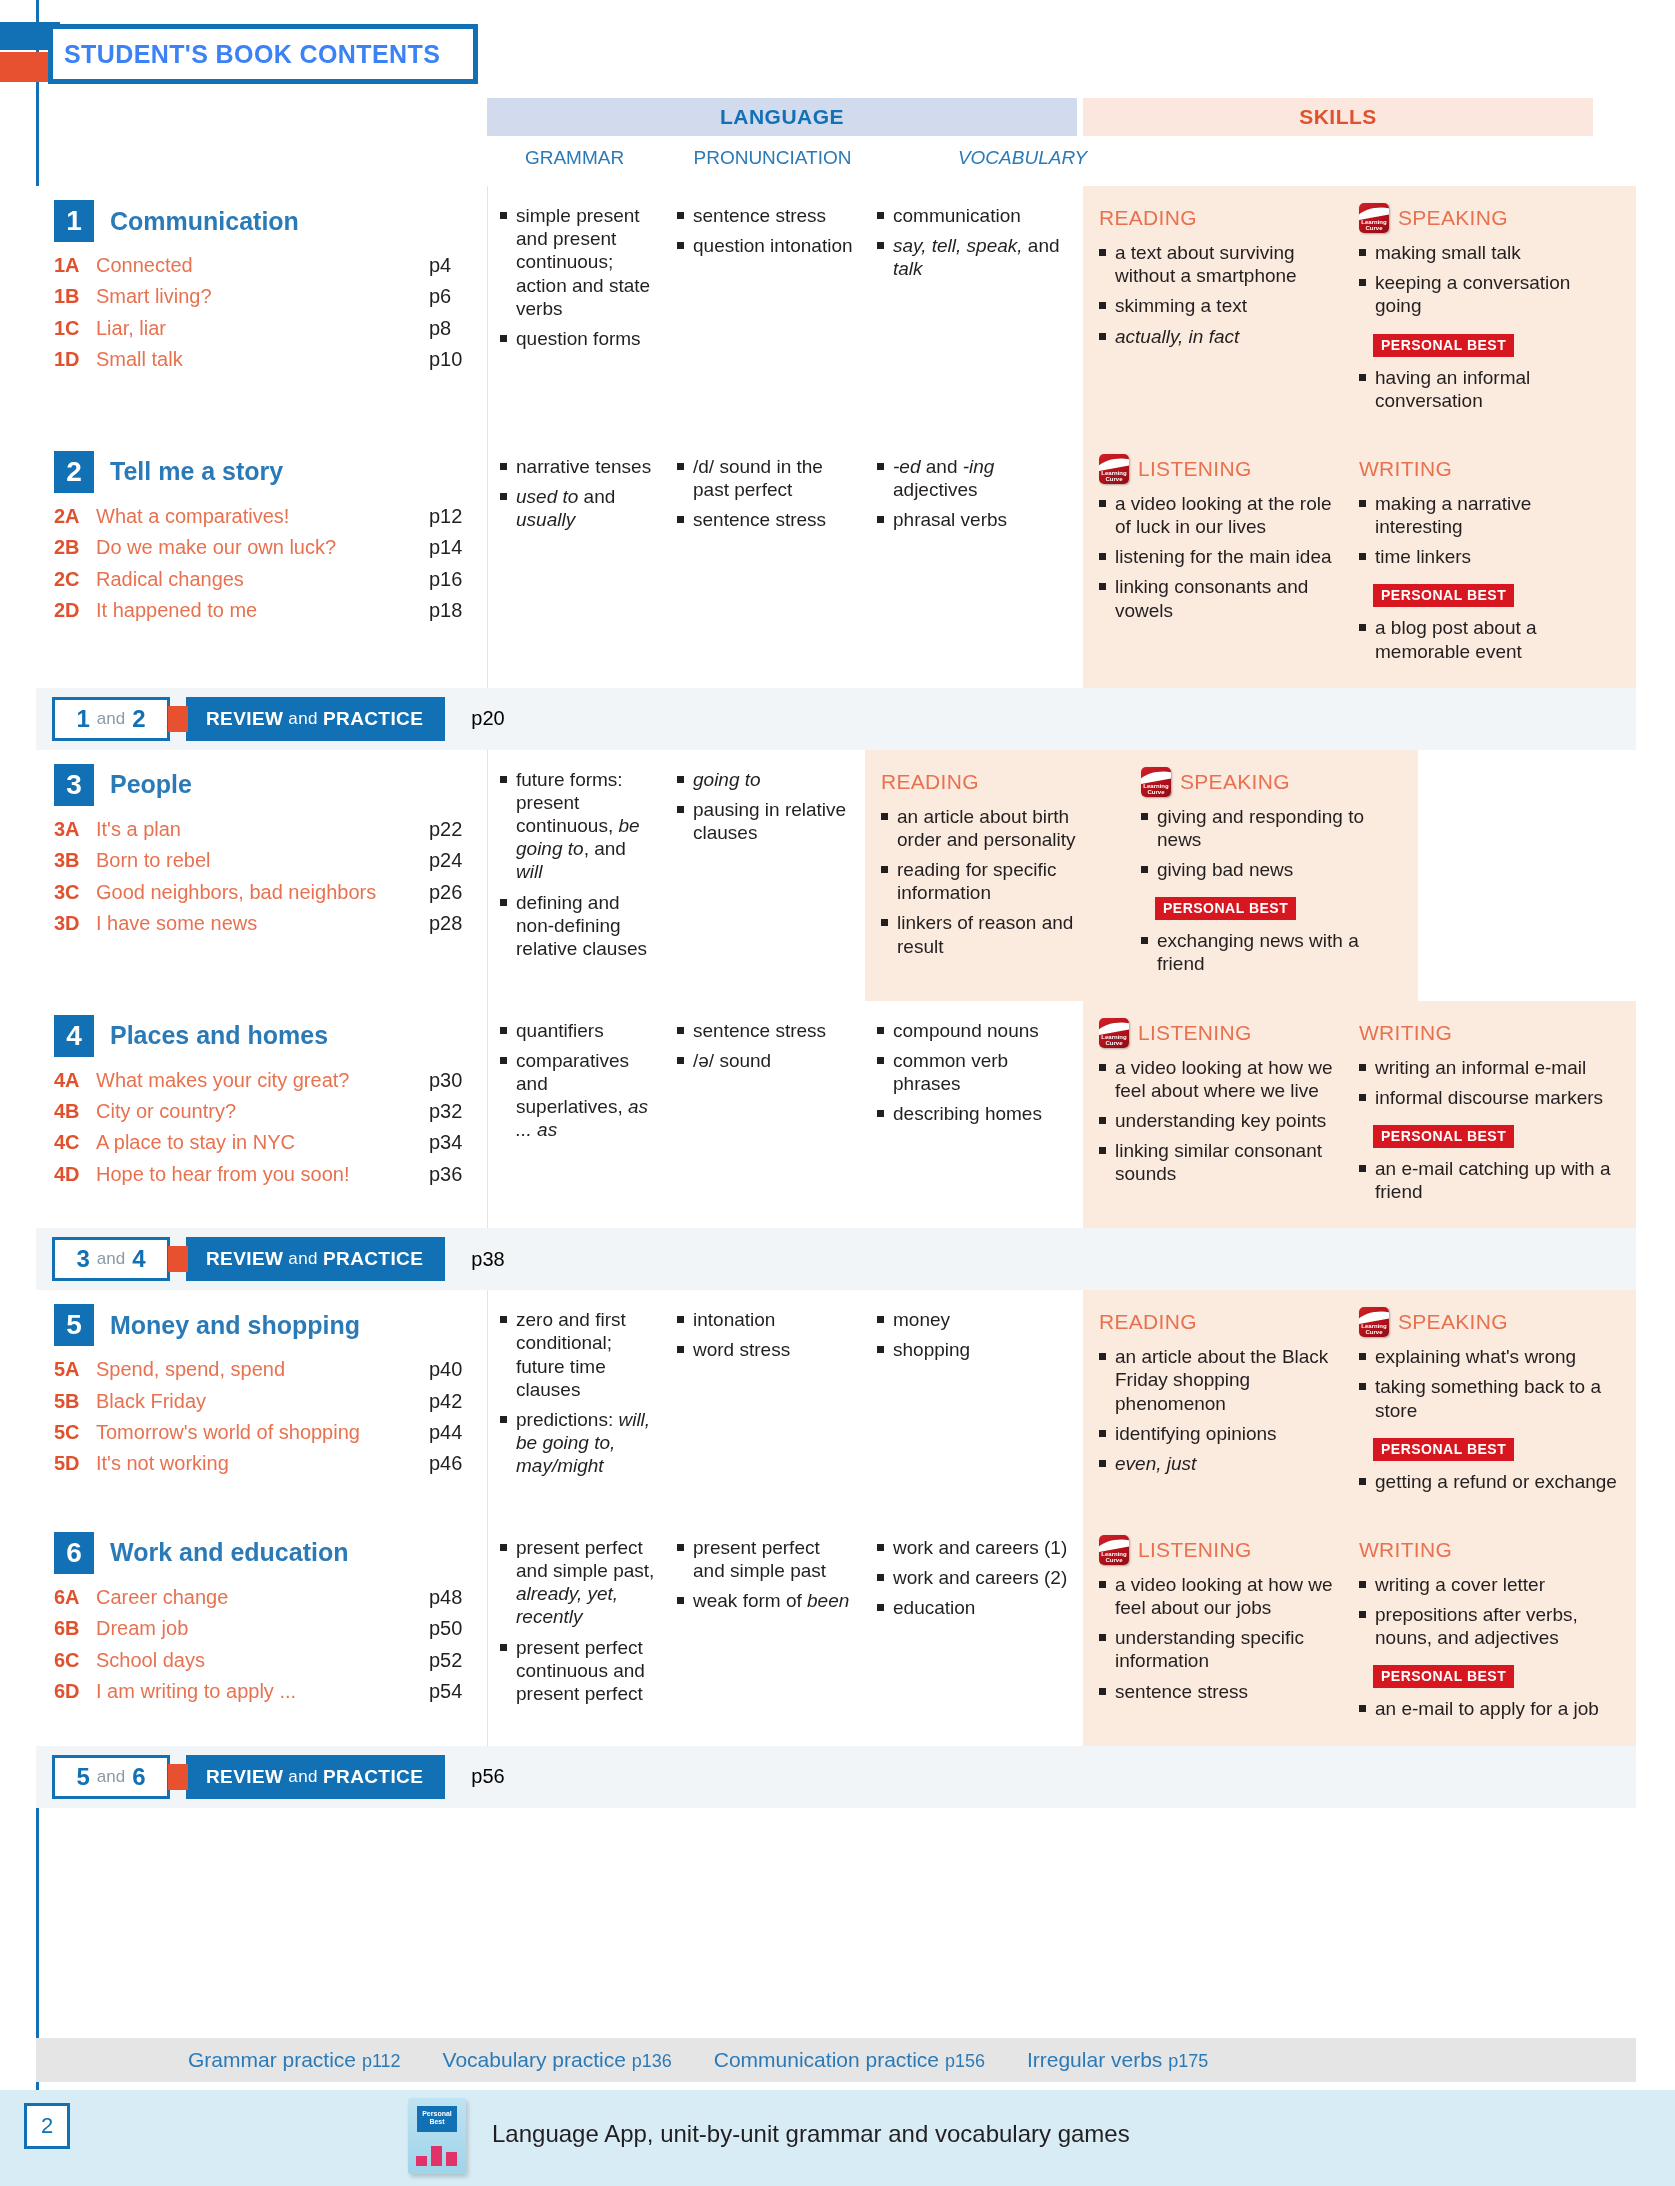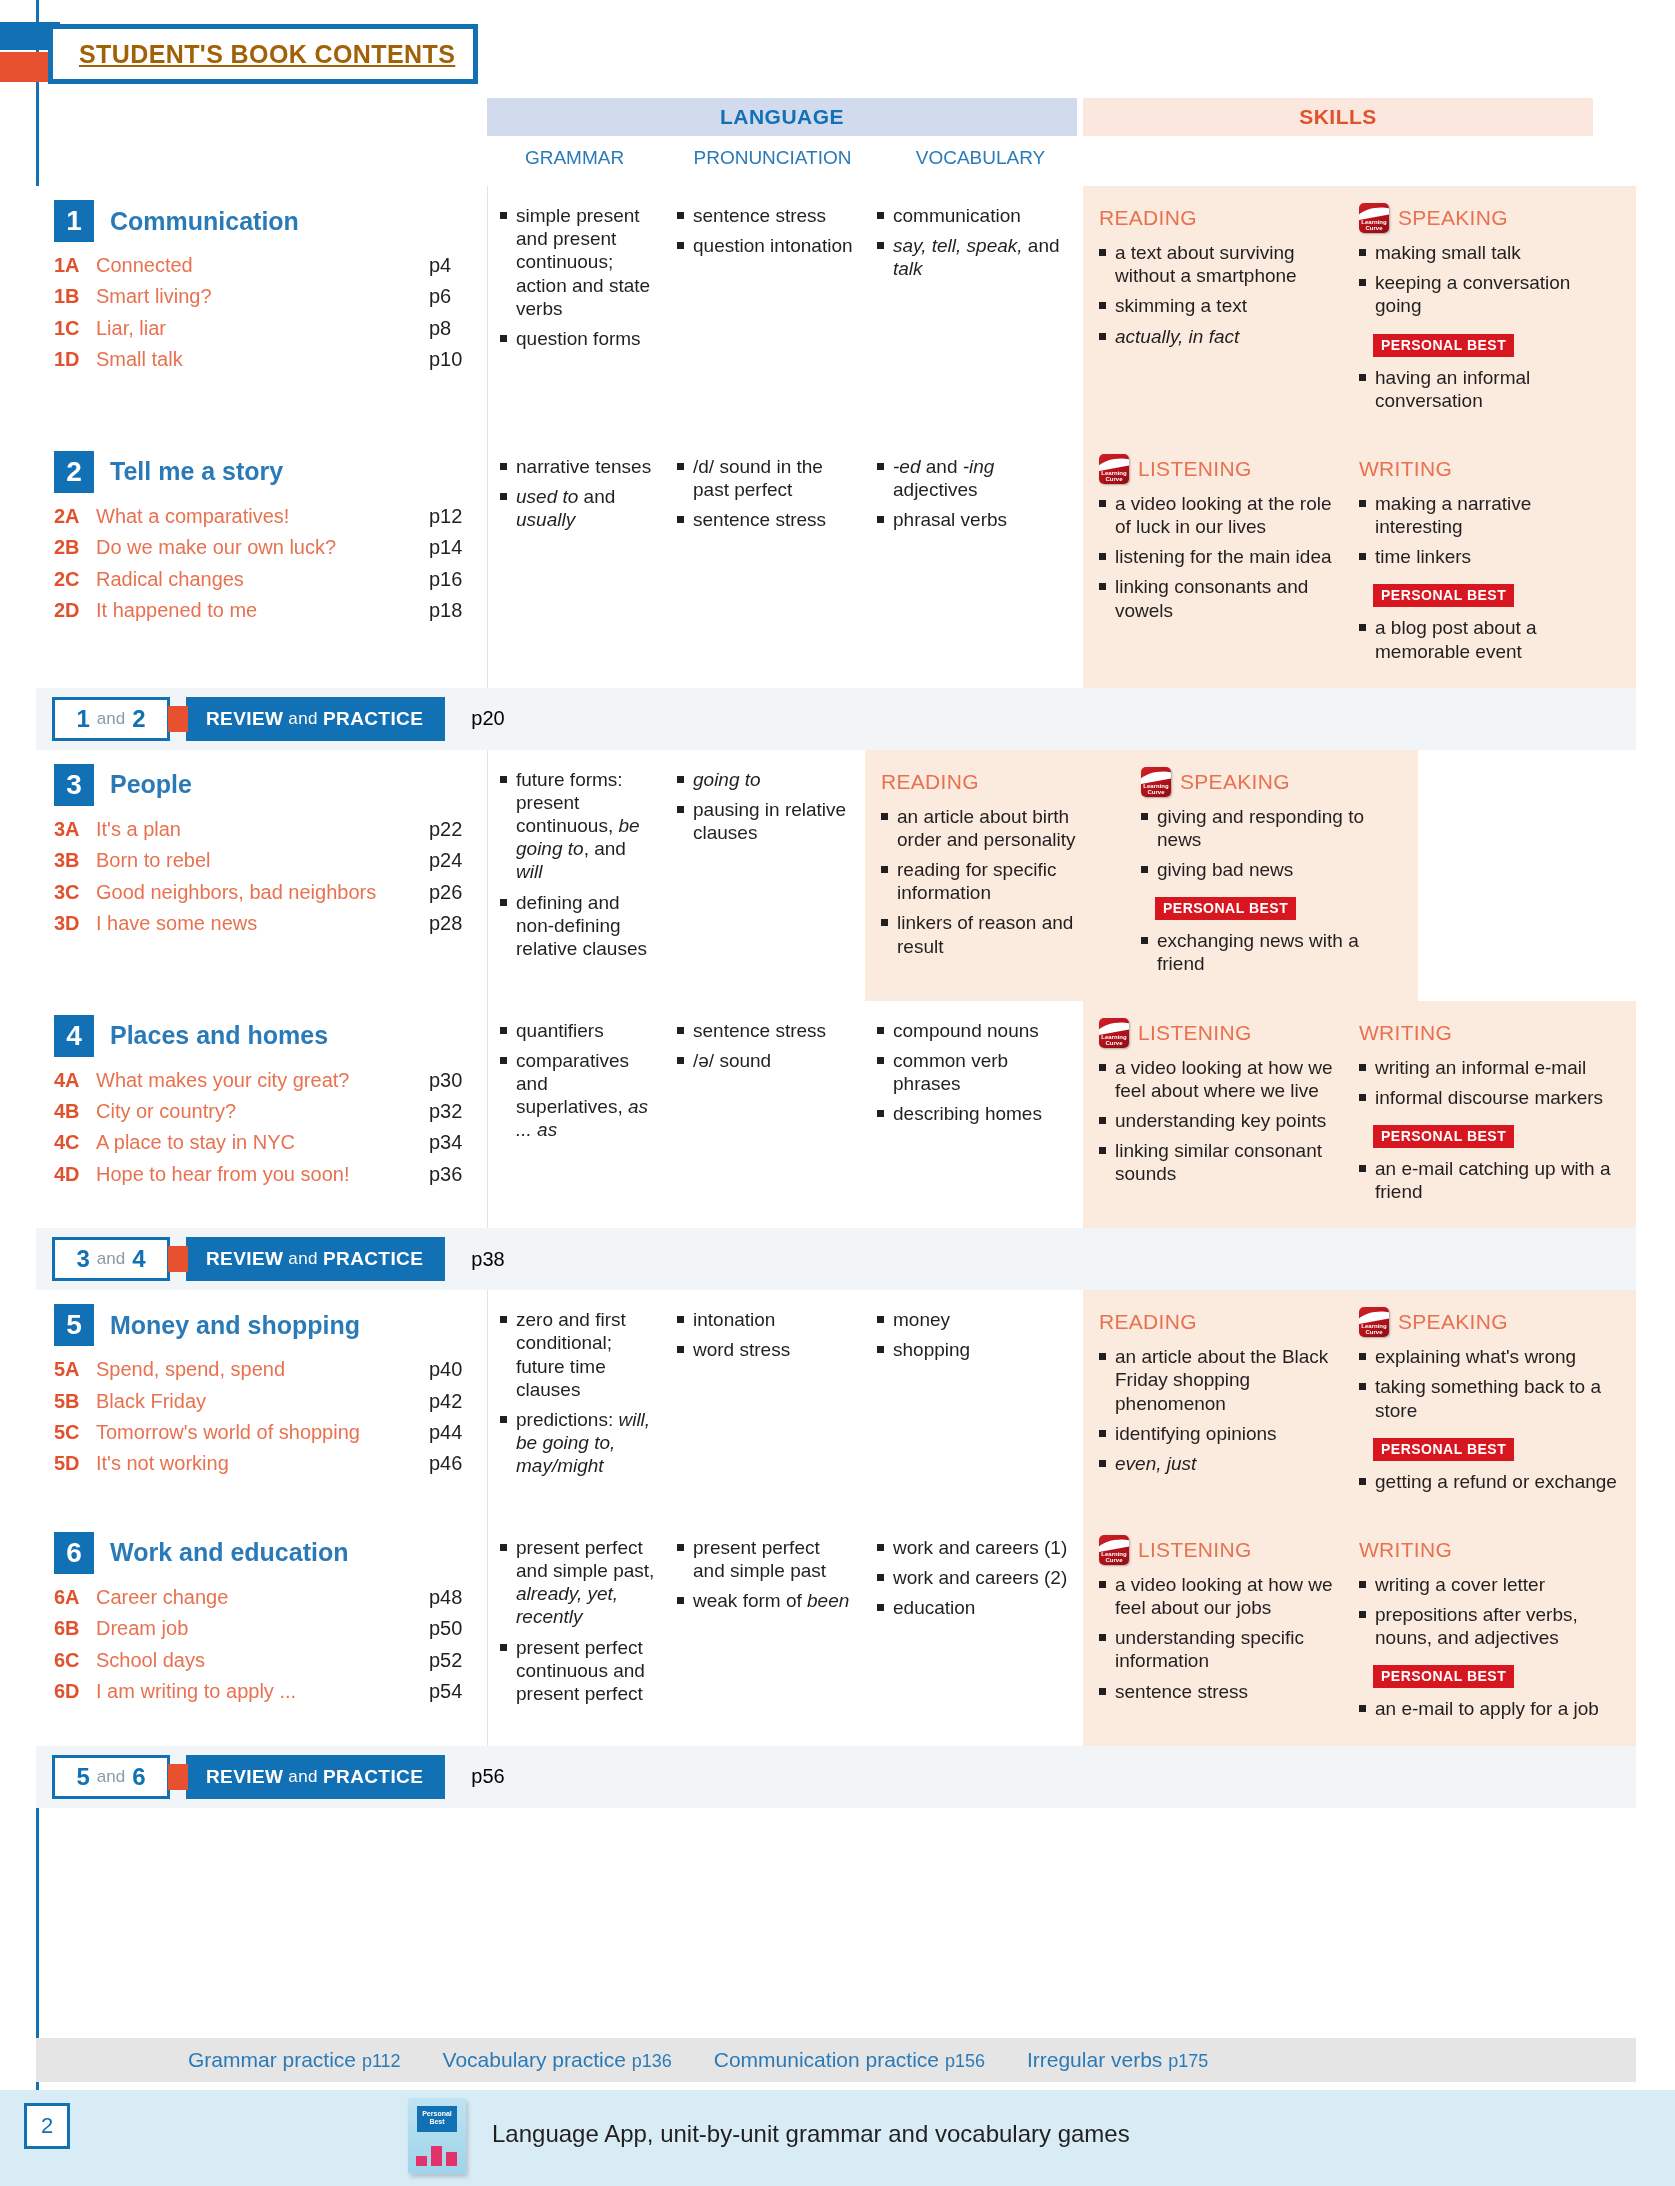--- a/index.html
+++ b/index.html
@@ -16,40 +16,40 @@
   
   .title-wrap { position:absolute; left:0; top:22px; height:62px; width:520px; }
   .title-tab-blue { position:absolute; left:0; top:0; width:60px; height:28px; background:#1270b4; }
   .title-tab-orange { position:absolute; left:0; top:30px; width:60px; height:30px; background:#e8512f; }
   .title-box {
     position:absolute; left:48px; top:2px; width:430px; height:60px;
     border:5px solid #1270b4; background:#fff;
     display:flex; align-items:center;
   }
   .title-box span {
-    font-size:25px; font-weight:bold; color:#a16207;
-    letter-spacing:0.4px; padding-left:26px;text-decoration:underline;
+    font-size:25px; font-weight:bold; color:#3b82f6;
+    letter-spacing:0.4px; padding-left:11px;
   }
 
   
   .band {
     position:absolute; top:98px; height:38px;
     display:flex; align-items:center; justify-content:center;
     font-size:21px; font-weight:bold; letter-spacing:0.5px;
   }
   .band-language { left:487px; width:590px; background:#d2daee; color:#1270b4; }
   .band-skills   { left:1083px; width:510px; background:#fbe7dd; color:#e0512d; }
 
   .subhead {
     position:absolute; top:147px; height:28px;
     font-size:19px; color:#2b7ab8; text-align:center;
   }
   .sh-gram  { left:487px;  width:175px; }
   .sh-pron  { left:665px;  width:215px; }
-  .sh-vocab { left:883px;  width:195px; }
+  .sh-vocab { left:925px;  width:195px;font-style:italic; }
 
   
   .grid { position:absolute; left:36px; top:186px; width:1600px; }
 
   .unit-row { display:flex; width:1600px; position:relative; background:#ffffff; }
 
   .col-unit   { width:451px; padding:14px 0 18px 18px; position:relative; }
   .col-gram   { width:178px; padding:18px 10px 18px 12px; border-left:1px solid #e4e4e4;}
   .col-pron   { width:200px; padding:18px 10px 18px 12px; }
   .col-vocab  { width:218px; padding:18px 10px 18px 12px; }

